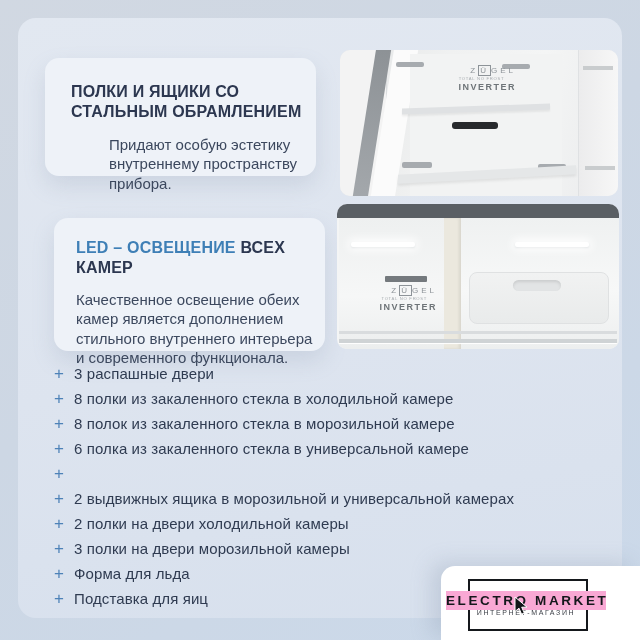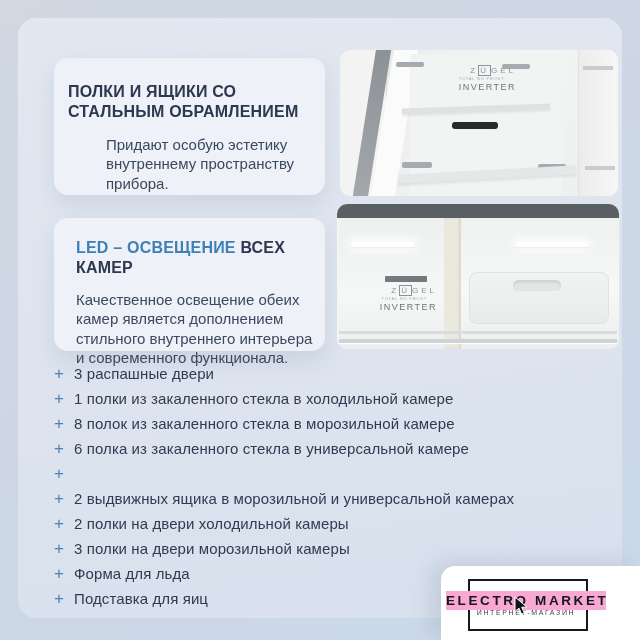--- a/index.html
+++ b/index.html
@@ -3,21 +3,21 @@
 <meta charset="utf-8">
 <style>
   html,body{margin:0;padding:0;background:#b9c4d2;font-family:"Liberation Sans","DejaVu Sans",sans-serif;}
   .stage{position:relative;width:640px;height:640px;margin:0 auto;overflow:hidden;
          background:linear-gradient(150deg,#d1d8e2 0%,#cdd7e4 45%,#cbd9ea 100%);}
   .panel{position:absolute;left:18px;top:18px;width:604px;height:600px;border-radius:18px;
          background:linear-gradient(170deg,#e2e8f1 0%,#dde4ef 55%,#d7e0ed 100%);}
   
   .card{position:absolute;background:#eef2f8;border-radius:14px;
         box-shadow:0 10px 22px rgba(125,140,165,.20);box-sizing:border-box;}
-  .card1{left:36px;top:40px;width:271px;height:137px;padding:24px 18px 0 14px;}
+  .card1{left:27px;top:40px;width:271px;height:118px;padding:24px 18px 0 26px;}
   .card2{left:36px;top:200px;width:271px;height:133px;padding:20px 16px 0 22px;}
   .card h2{margin:0;font-size:16px;line-height:1.28;font-weight:700;color:#2c3750;letter-spacing:.2px;}
   .card1 h2{width:242px;}
   .card p{margin:12px 0 0 0;font-size:15px;line-height:1.3;color:#3c485e;}
   .card1 p{width:216px;margin-left:38px;}
   .card2 p{margin-top:11px;width:238px;}
   .acc{color:#3e7fb6;}
   
   .photo{position:absolute;border-radius:10px;overflow:hidden;background:#f0f1f2;}
   .photo1{left:322px;top:32px;width:278px;height:146px;
@@ -43,21 +43,21 @@
   .p2-vent{left:48px;top:72px;width:42px;height:6px;background:#74797d;border-radius:1px;}
   .p2-drawer{left:132px;top:68px;width:138px;height:50px;background:linear-gradient(180deg,#f1f2f2,#e9ebeb);border:1px solid #dfe1e2;border-radius:8px;}
   .p2-handle{left:176px;top:76px;width:48px;height:11px;background:#e2e4e5;border-radius:6px;box-shadow:inset 0 2px 3px rgba(0,0,0,.10);}
   .p2-shelf1{left:2px;top:127px;width:278px;height:3px;background:#d9dcde;}
   .p2-shelf2{left:2px;top:135px;width:278px;height:4px;background:#cfd3d5;box-shadow:0 1px 1px #fff;}
   
   .zlogo{position:absolute;text-align:right;color:#8d9398;}
   .zletters{font-size:8px;letter-spacing:3px;font-weight:500;color:#8d9398;white-space:nowrap;}
   .zbox{border:1px solid #8d9398;padding:0 1px;}
   .zsub{font-size:6px;letter-spacing:1px;color:#a7acb0;transform:scale(.7);margin-top:1px;white-space:nowrap;}
-  .zinv{font-size:9px;font-weight:400;letter-spacing:1.5px;color:#6e7478;margin-top:0;}
+  .zinv{font-size:9px;font-weight:700;letter-spacing:1.5px;color:#6e7478;margin-top:0;}
   .zlogo-p1{left:98px;top:16px;width:78px;}
   .zlogo-p2{left:34px;top:82px;width:66px;}
   .zlogo-p2 .zletters{font-size:8px;}
   
   .features{position:absolute;left:36px;top:343px;width:566px;list-style:none;margin:0;padding:0;}
   .features li{display:flex;align-items:center;height:25px;}
   .plus{width:20px;font-size:17px;font-weight:500;color:#4d82b8;flex:0 0 20px;}
   .ftext{font-size:15px;color:#2f3b51;letter-spacing:.1px;}
   
   .logobox{position:absolute;left:441px;top:566px;width:199px;height:74px;background:#ffffff;
@@ -133,21 +133,21 @@
       <div class="abs p2-shelf2"></div>
     </div>
 
     <ul class="features">
       <li>
           <span class="plus">+</span>
           <span class="ftext">3 распашные двери</span>
         </li>
       <li>
           <span class="plus">+</span>
-          <span class="ftext">1 полки из закаленного стекла в холодильной камере</span>
+          <span class="ftext">8 полки из закаленного стекла в холодильной камере</span>
         </li>
       <li>
           <span class="plus">+</span>
           <span class="ftext">8 полок из закаленного стекла в морозильной камере</span>
         </li>
       <li>
           <span class="plus">+</span>
           <span class="ftext">6 полка из закаленного стекла в универсальной камере</span>
         </li>
       <li>

